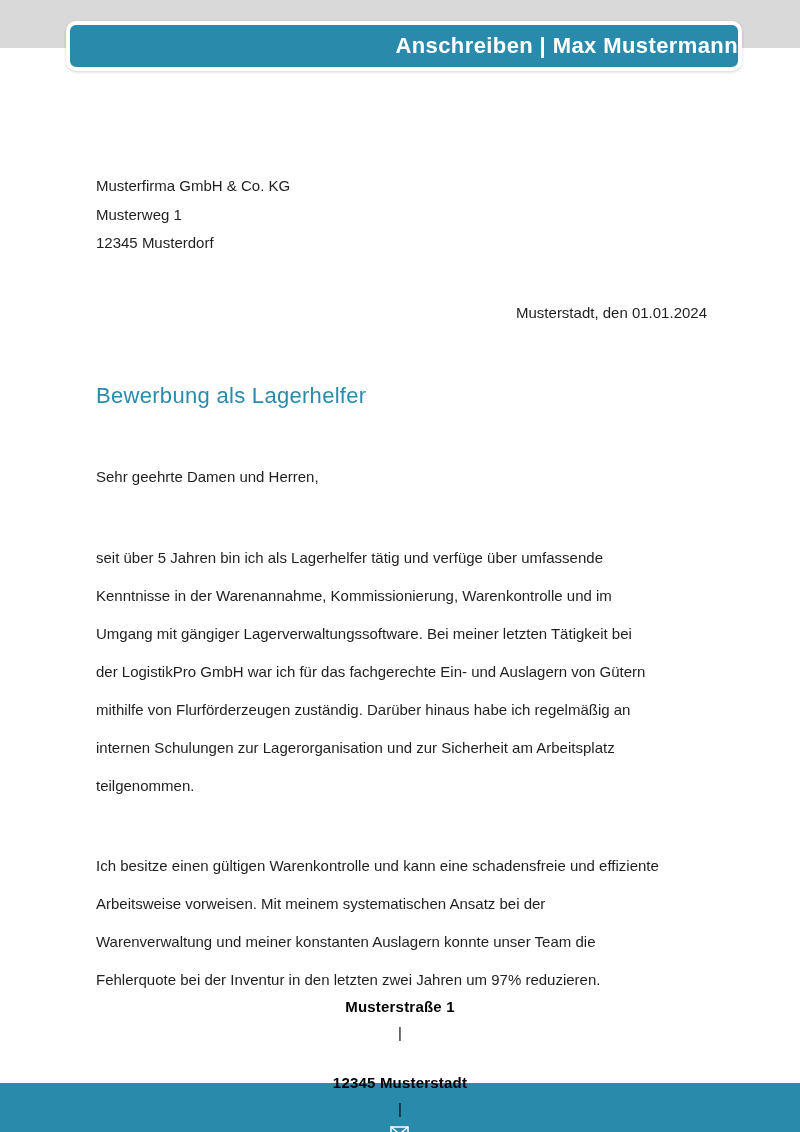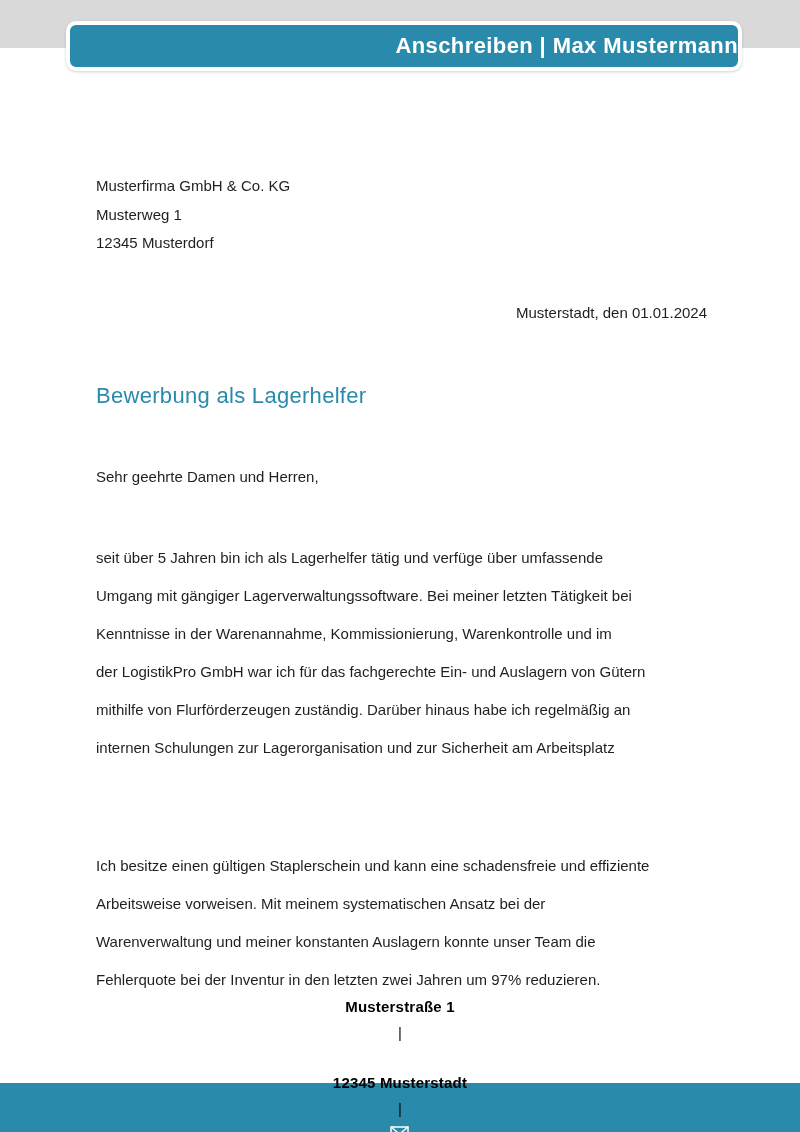--- a/index.html
+++ b/index.html
@@ -138,29 +138,30 @@
   </div>
 
   <div class="dateline">Musterstadt, den 01.01.2024</div>
 
   <div class="subject">Bewerbung als Lagerhelfer</div>
 
   <div class="salutation">Sehr geehrte Damen und Herren,</div>
 
   <div class="paragraph para-1">
     <div class="line">seit über 5 Jahren bin ich als Lagerhelfer tätig und verfüge über umfassende</div>
+    <div class="line">Kenntnisse in der Warenannahme, Kommissionierung, Warenkontrolle und im</div>
     <div class="line">Umgang mit gängiger Lagerverwaltungssoftware. Bei meiner letzten Tätigkeit bei</div>
-    <div class="line">Kenntnisse in der Warenannahme, Kommissionierung, Warenkontrolle und im</div>
     <div class="line">der LogistikPro GmbH war ich für das fachgerechte Ein- und Auslagern von Gütern</div>
     <div class="line">mithilfe von Flurförderzeugen zuständig. Darüber hinaus habe ich regelmäßig an</div>
     <div class="line">internen Schulungen zur Lagerorganisation und zur Sicherheit am Arbeitsplatz</div>
+    <div class="line">teilgenommen.</div>
   </div>
 
   <div class="paragraph para-2">
-    <div class="line">Ich besitze einen gültigen Staplerschein und kann eine schadensfreie und effiziente</div>
+    <div class="line">Ich besitze einen gültigen Warenkontrolle und kann eine schadensfreie und effiziente</div>
     <div class="line">Arbeitsweise vorweisen. Mit meinem systematischen Ansatz bei der</div>
     <div class="line">Warenverwaltung und meiner konstanten Auslagern konnte unser Team die</div>
     <div class="line">Fehlerquote bei der Inventur in den letzten zwei Jahren um 97% reduzieren.</div>
   </div>
 
   <div class="footer-bar">
     <div class="footer-content">
       <span>Musterstraße 1</span>
       <span class="footer-sep">|</span>
       <span class="icon">

